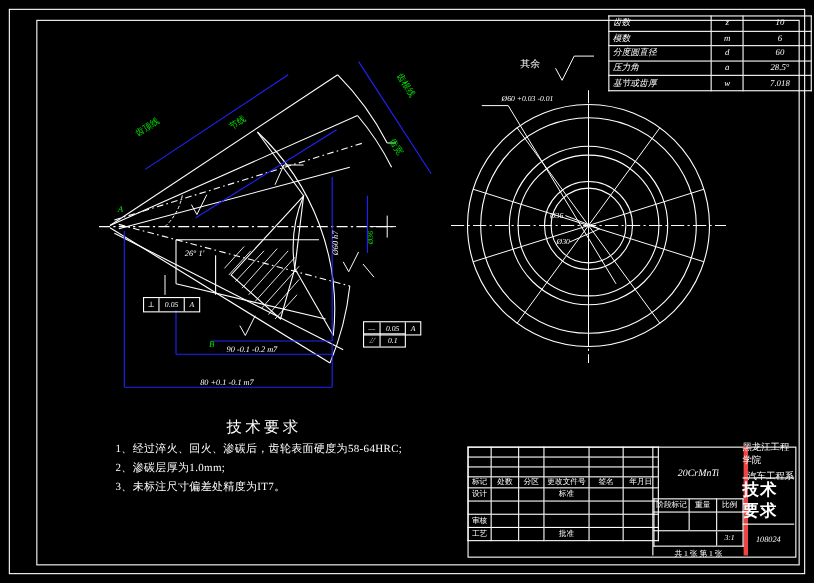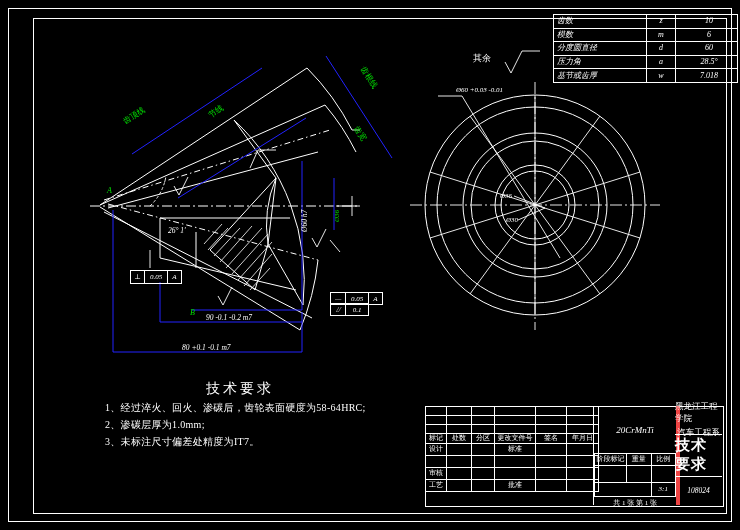--- a/index.html
+++ b/index.html
@@ -40,21 +40,21 @@
 
   .cell-line{position:absolute;background:#fff;}
 
   .mat-label{position:absolute;left:0;top:0;width:82px;height:47px;
      display:flex;align-items:center;justify-content:center;
      font-size:9px;font-style:italic;}
   .stage-tbl{position:absolute;left:0;top:47px;border-collapse:collapse;}
   .stage-tbl td{border:1px solid #fff;font-size:6.5px;height:11px;color:#fff;text-align:center;}
 
   .org{position:absolute;left:0;top:0;width:47px;height:28px;
-      display:flex;flex-direction:column;align-items:center;justify-content:center;
+      display:flex;flex-direction:column;align-items:flex-end;justify-content:center;
       font-size:8.5px;gap:2px;}
   .ptitle{position:absolute;left:0;top:28px;width:47px;height:42px;
       display:flex;align-items:center;justify-content:center;
       font-size:15px;letter-spacing:1px;font-weight:bold;}
   .pnum{position:absolute;left:0;top:70px;width:47px;height:29px;
       display:flex;align-items:center;justify-content:center;
       font-size:7.5px;font-style:italic;}
 
   
   #tech-req{left:105px;top:380px;width:320px;}

